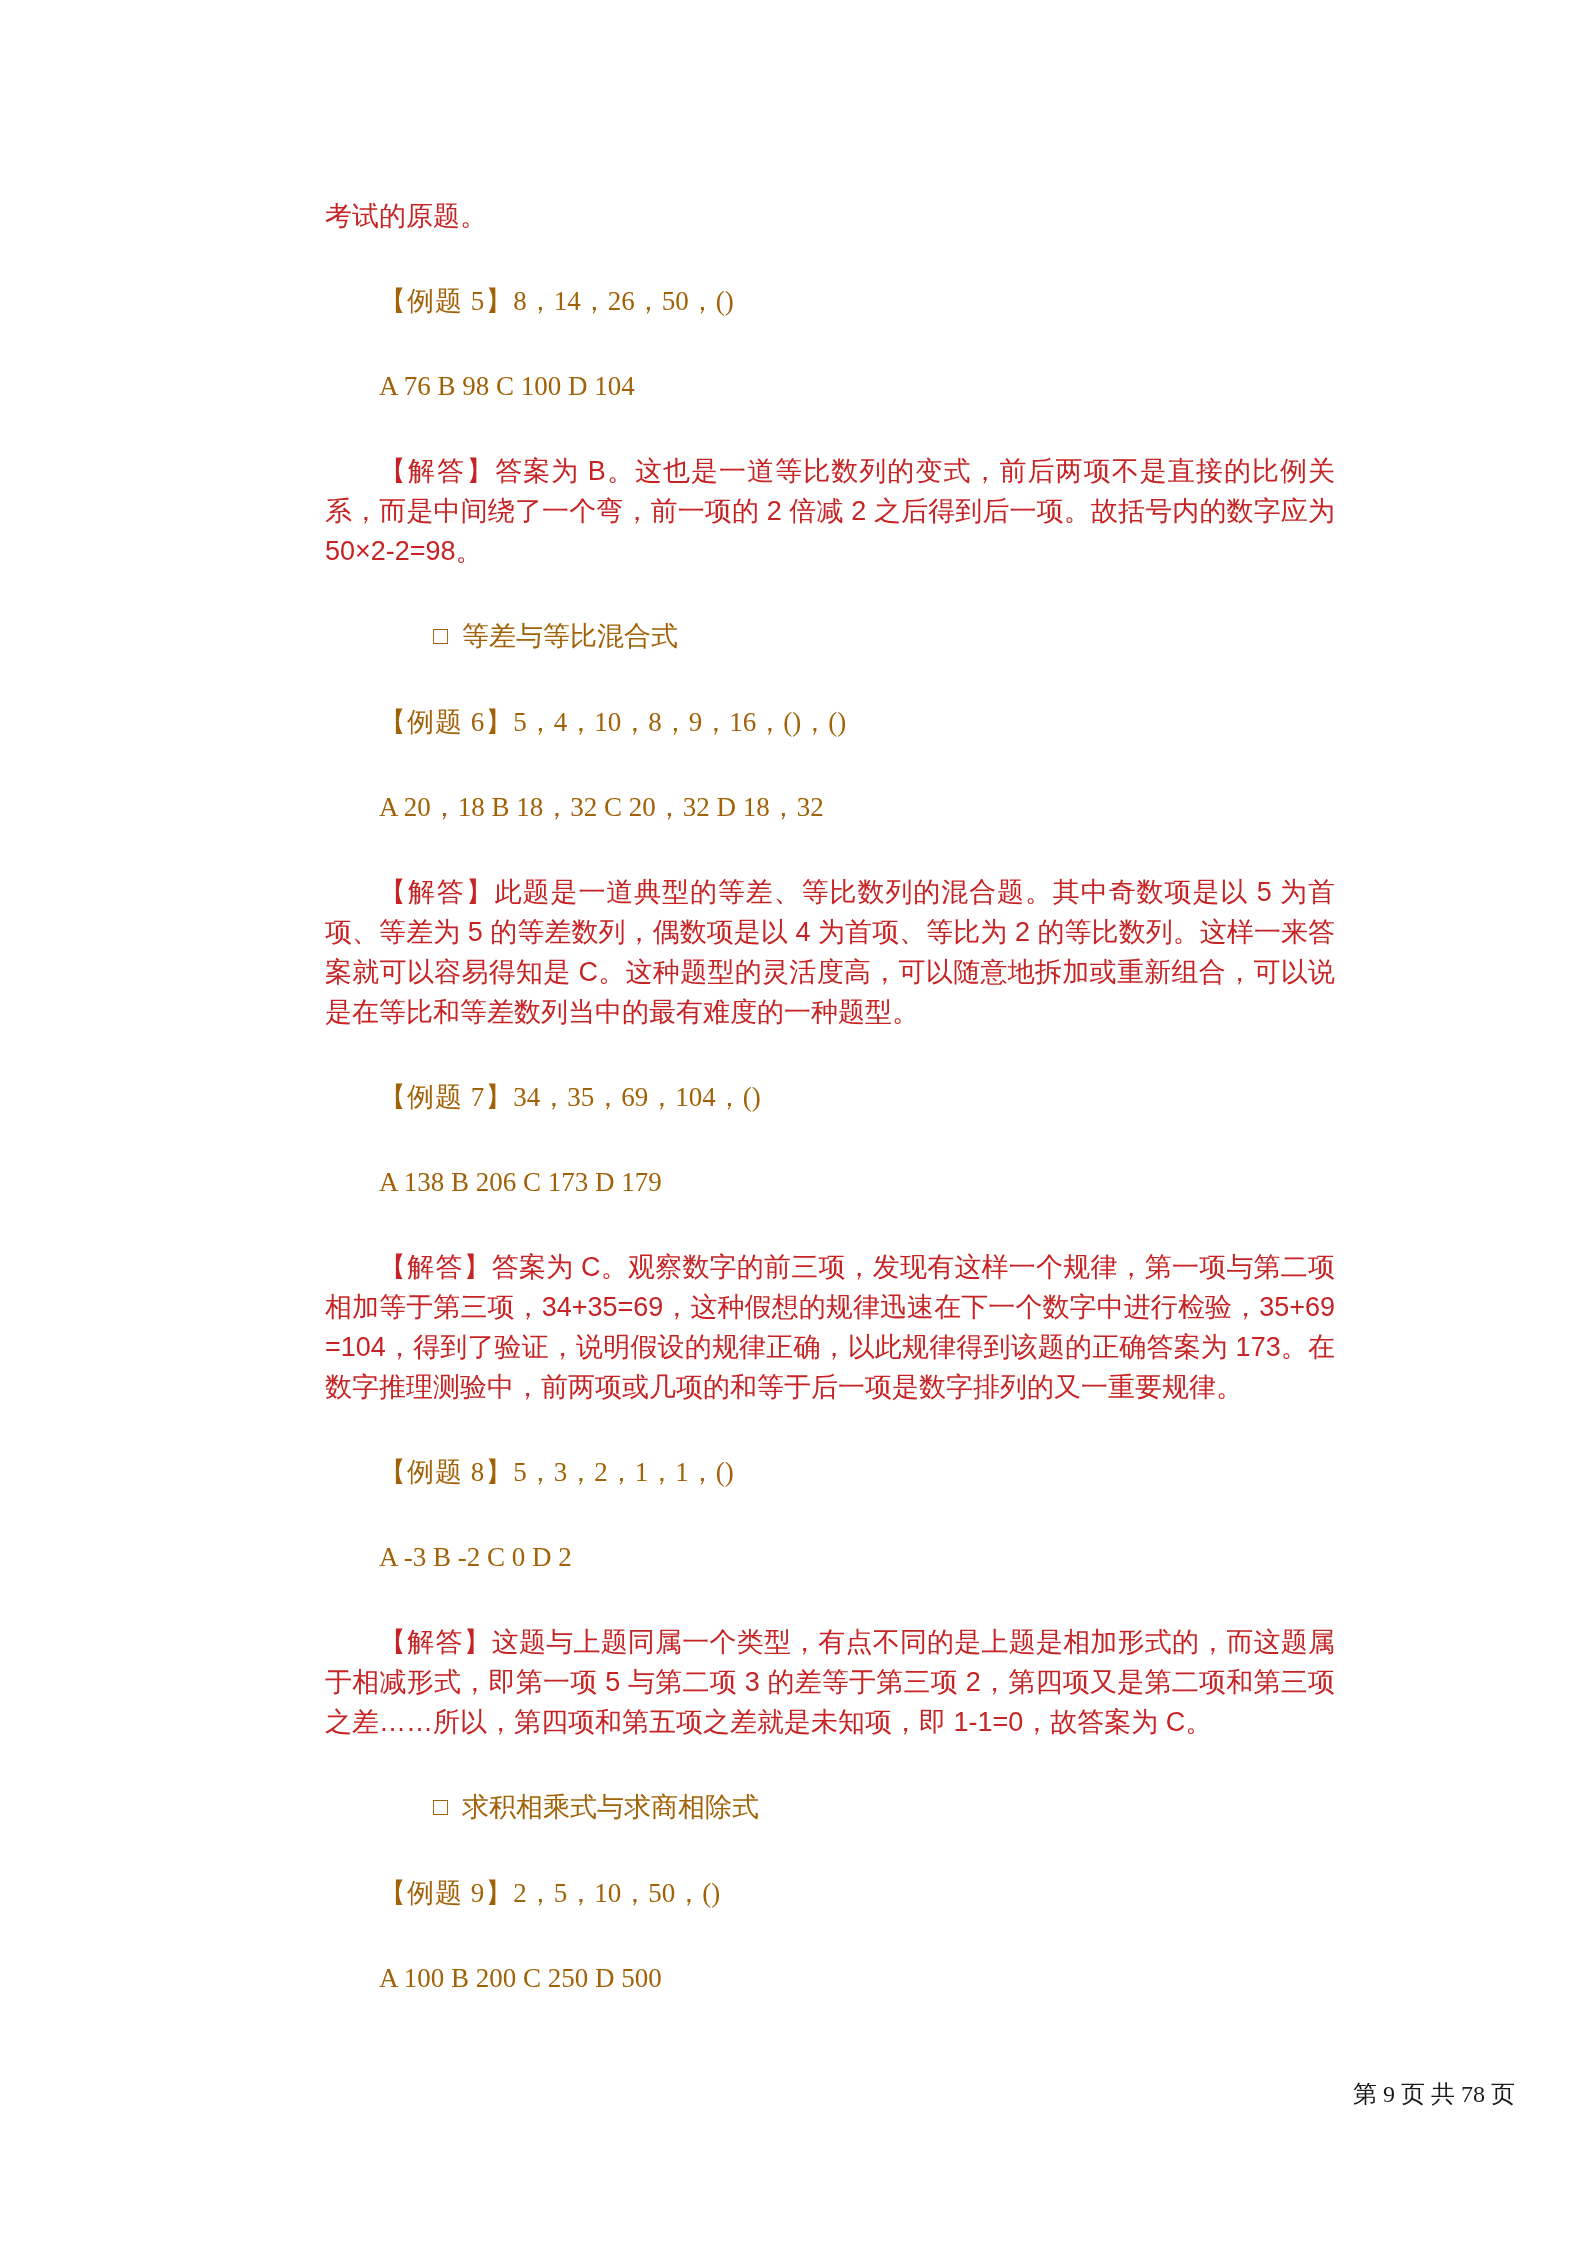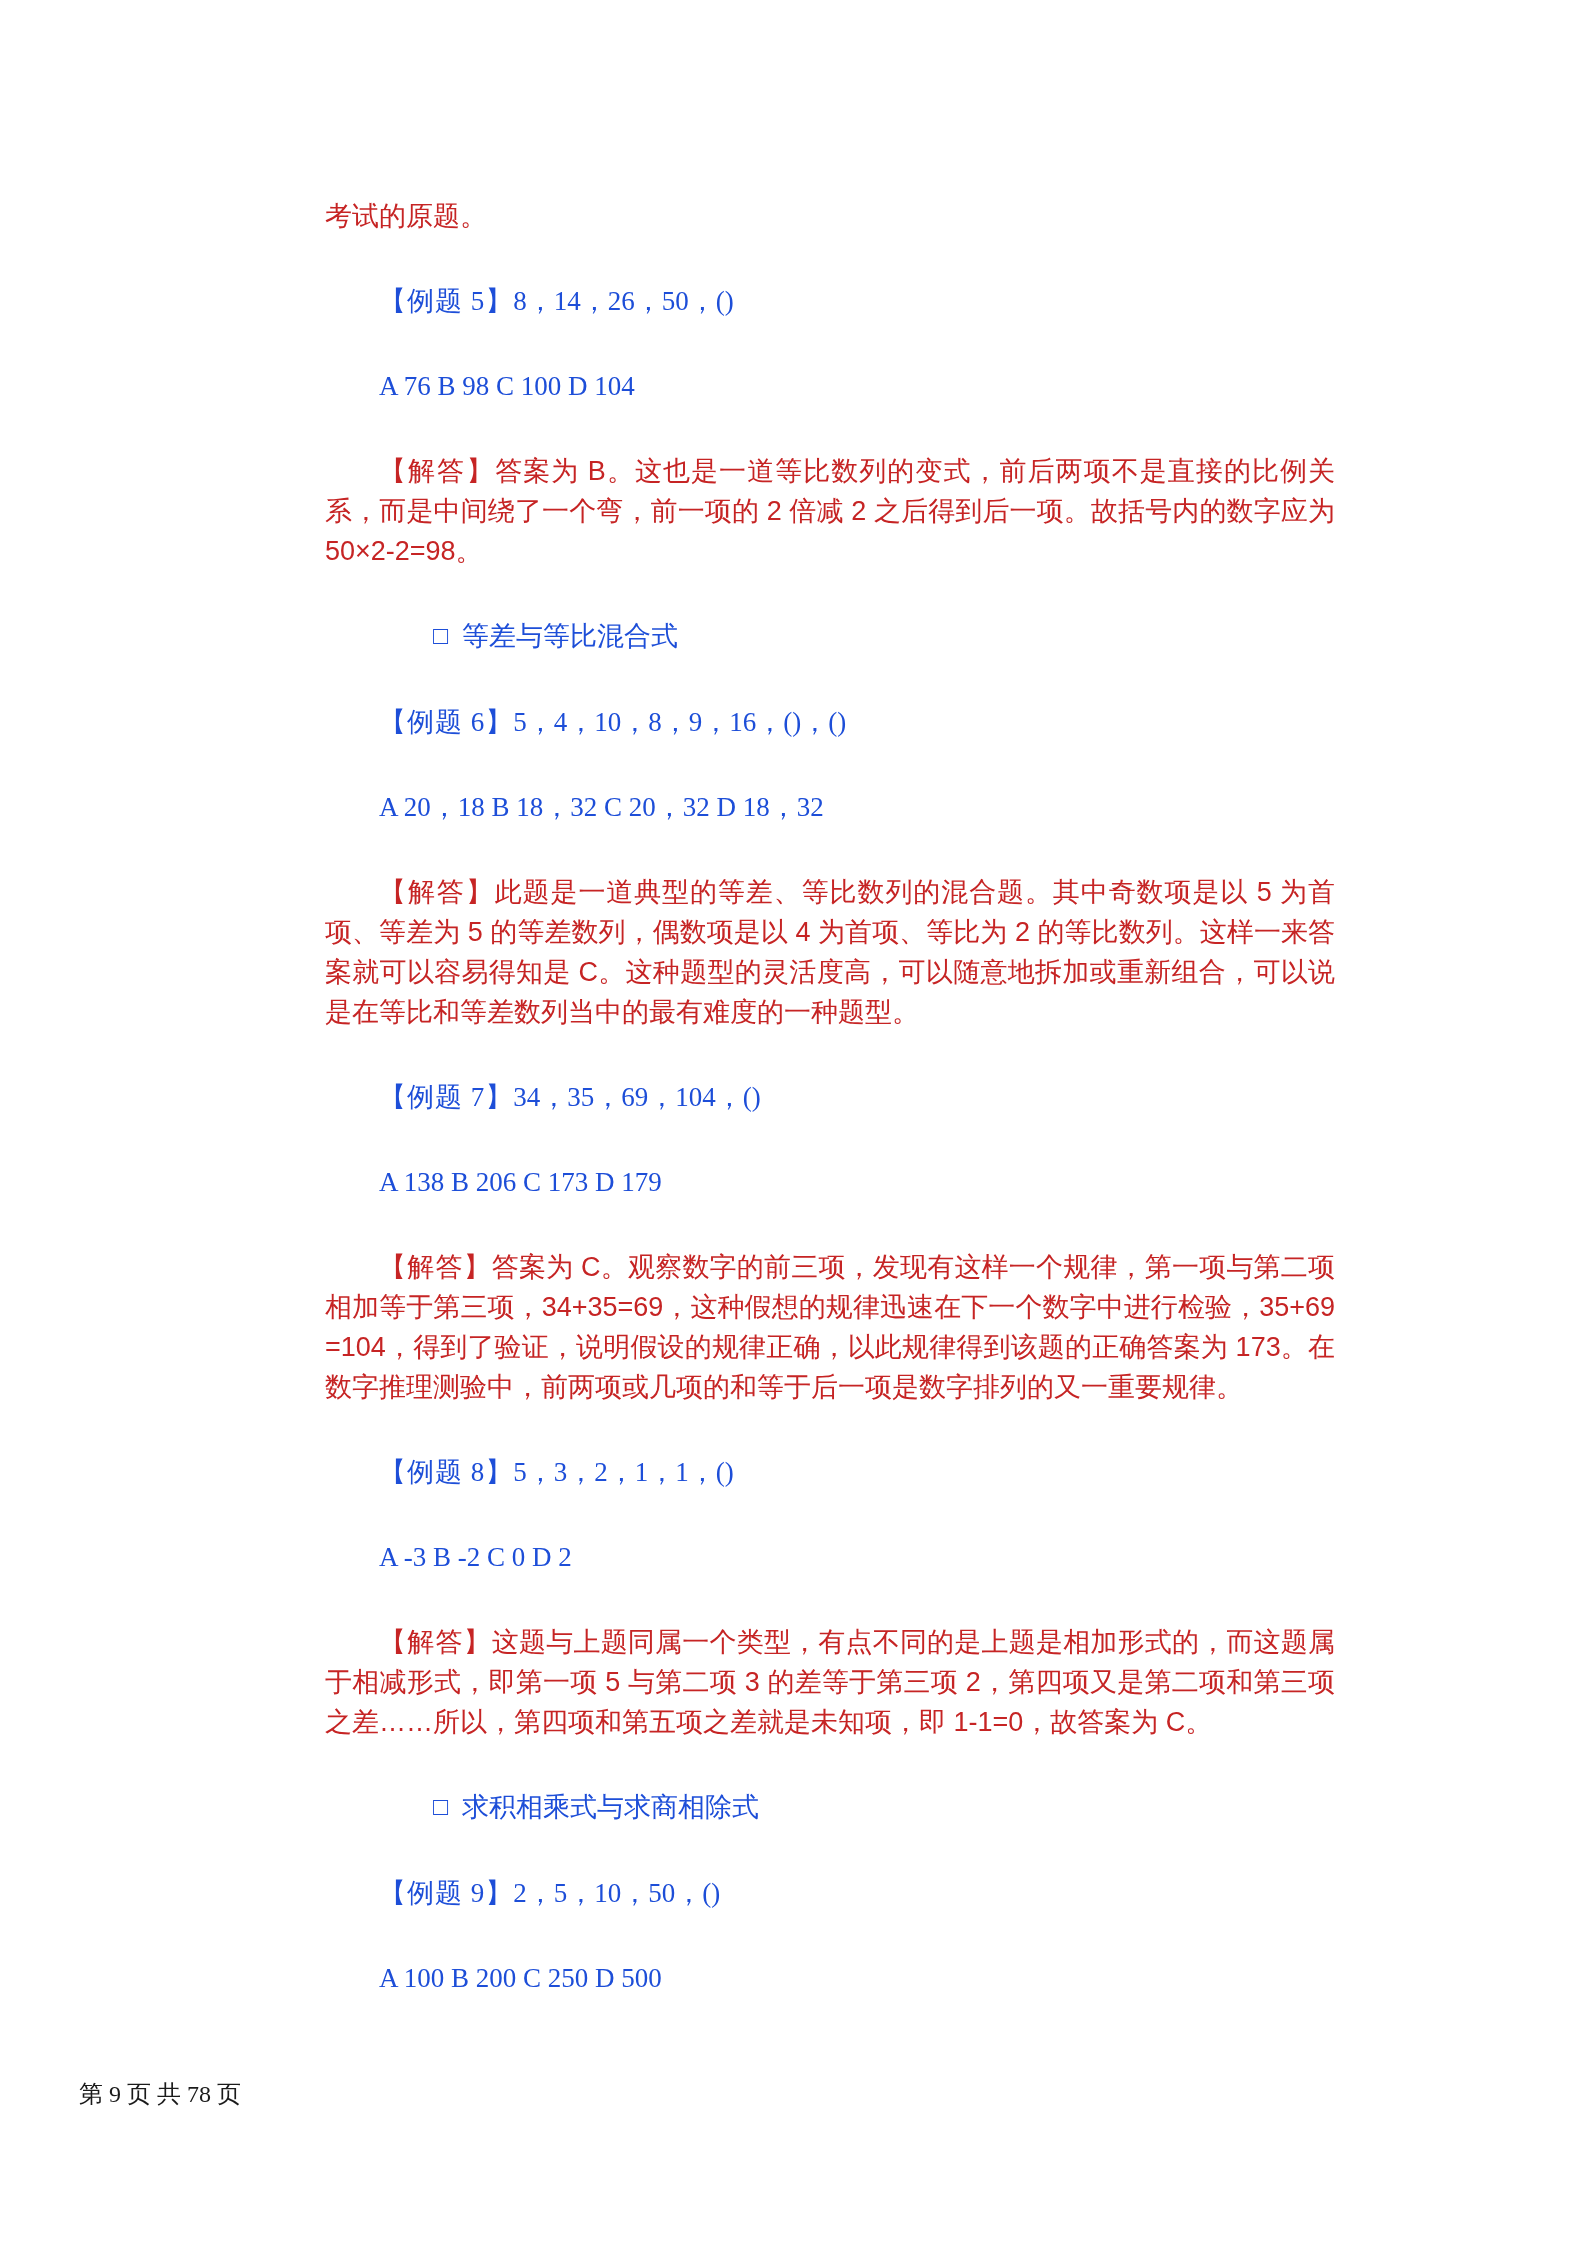--- a/index.html
+++ b/index.html
@@ -20,21 +20,21 @@
   }
   .para {
     margin: 0 0 45px 0;
     font-size: 27px;
     line-height: 40px;
     text-indent: 2em;
     text-align: justify;
     word-break: break-all;
   }
   .black {
-    color: #1d4ed8;
+    color: #a16207;
     font-family: "Liberation Serif", serif;
   }
   .red {
     
     color: #c62424;
     font-family: "Liberation Sans", serif;
   }
   .no-indent {
     text-indent: 0;
   }
@@ -45,21 +45,21 @@
     display: inline-block;
     font-size: 25px;
     margin-right: 14px;
     transform: translateY(-1px);
   }
   .footer {
     position: absolute;
     top: 2078px;
     left: 0;
     right: 0;
-    text-align: left;
+    text-align: right;
     font-size: 24px;
     color: #1a1a1a;
     font-family: "Liberation Serif", serif;
   }
 </style>
 </head>
 <body>
 
 <div class="page">
   <div class="content">

